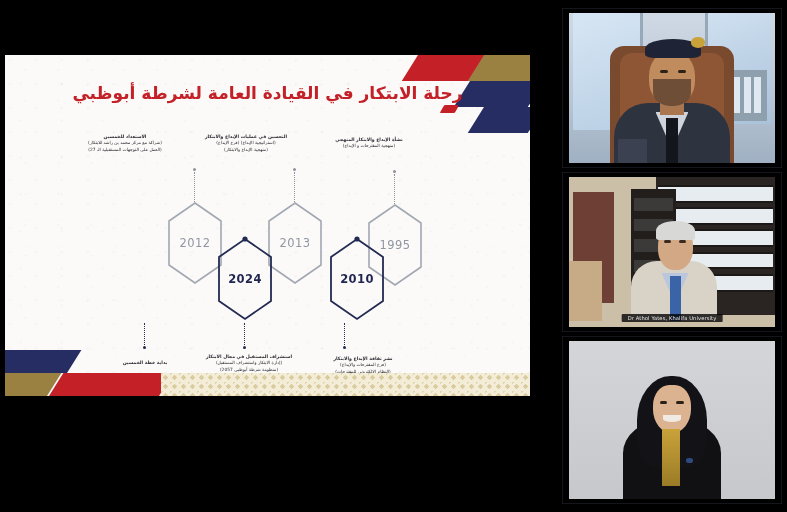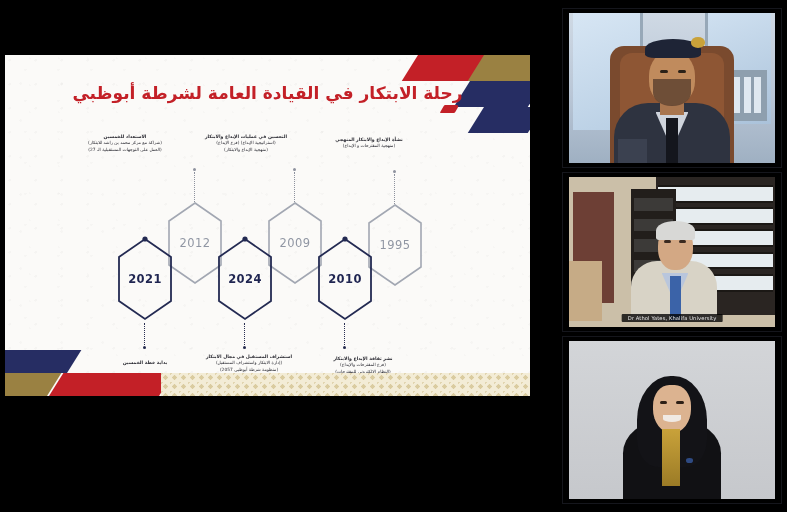--- a/index.html
+++ b/index.html
@@ -254,47 +254,40 @@
         <svg viewBox="0 0 56 84" preserveAspectRatio="none" aria-hidden="true">
           <polygon points="28,2 54,20 54,64 28,82 2,64 2,20" fill="none" stroke="#a2a7b2" stroke-width="1.6"></polygon>
         </svg>
         <div class="yr">2012</div>
       </div>
 
       <div class="hex light" style="left:262px; top:74px;">
         <svg viewBox="0 0 56 84" preserveAspectRatio="none" aria-hidden="true">
           <polygon points="28,2 54,20 54,64 28,82 2,64 2,20" fill="none" stroke="#a2a7b2" stroke-width="1.6"></polygon>
         </svg>
-        <div class="yr">2009</div>
+        <div class="yr">2013</div>
       </div>
 
       <div class="hex light" style="left:362px; top:76px;">
         <svg viewBox="0 0 56 84" preserveAspectRatio="none" aria-hidden="true">
           <polygon points="28,2 54,20 54,64 28,82 2,64 2,20" fill="none" stroke="#a2a7b2" stroke-width="1.6"></polygon>
         </svg>
         <div class="yr">1995</div>
       </div>
 
-      <div class="hex dark" style="left:112px; top:110px;">
-        <svg viewBox="0 0 56 84" preserveAspectRatio="none" aria-hidden="true">
-          <polygon points="28,2 54,20 54,64 28,82 2,64 2,20" fill="none" stroke="#232a52" stroke-width="1.8"></polygon>
-          <circle cx="28" cy="2" r="2.6" fill="#232a52"></circle>
-        </svg>
-        <div class="yr">2021</div>
-      </div>
 
       <div class="hex dark" style="left:212px; top:110px;">
         <svg viewBox="0 0 56 84" preserveAspectRatio="none" aria-hidden="true">
           <polygon points="28,2 54,20 54,64 28,82 2,64 2,20" fill="none" stroke="#232a52" stroke-width="1.8"></polygon>
           <circle cx="28" cy="2" r="2.6" fill="#232a52"></circle>
         </svg>
         <div class="yr">2024</div>
       </div>
 
-      <div class="hex dark" style="left:312px; top:110px;">
+      <div class="hex dark" style="left:324px; top:110px;">
         <svg viewBox="0 0 56 84" preserveAspectRatio="none" aria-hidden="true">
           <polygon points="28,2 54,20 54,64 28,82 2,64 2,20" fill="none" stroke="#232a52" stroke-width="1.8"></polygon>
           <circle cx="28" cy="2" r="2.6" fill="#232a52"></circle>
         </svg>
         <div class="yr">2010</div>
       </div>
 
       <div class="dots dark" style="left:139px; top:196px; height:22px;"></div>
       <div class="dot-cap dark" style="left:138px; top:219px;"></div>
 

